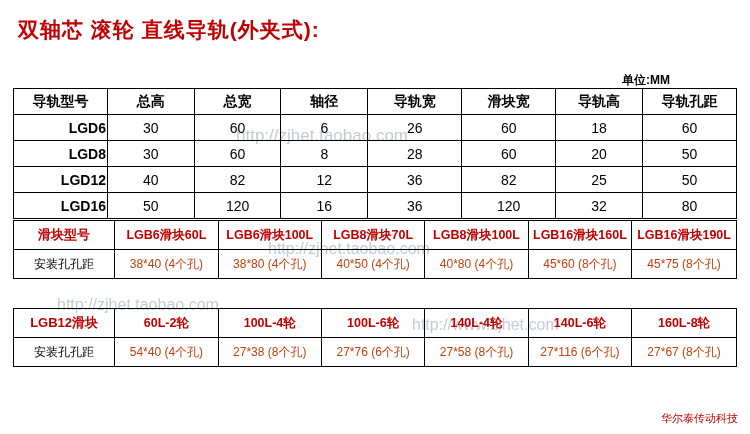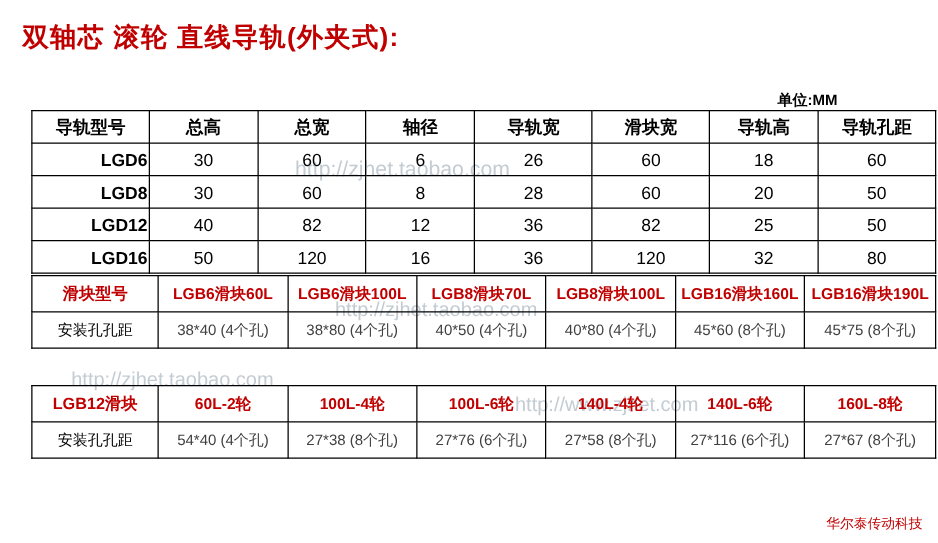--- a/index.html
+++ b/index.html
@@ -50,21 +50,20 @@
   .wm-1 { left: 236px; top: 126px; }
   .wm-2 { left: 268px; top: 240px; font-size: 16px; }
   .wm-3 { left: 57px;  top: 296px; font-size: 16px; }
   .wm-4 { left: 412px; top: 316px; font-size: 16px; text-align: center; }
 
   
   table {
     border-collapse: collapse;
     position: absolute;
     background: transparent;
-    margin-left: 12px;
   }
   table td, table th {
     border: 1px solid #000;
     text-align: center;
     vertical-align: middle;
     font-family: "Liberation Sans", sans-serif;
     background: transparent;
   }
 
   
@@ -102,21 +101,21 @@
     color: #c00000;
     font-weight: bold;
     font-size: 12.5px;
   }
   .slider-table td.row-label {
     font-size: 12px;
     color: #000;
   }
   .slider-table td.val {
     font-size: 12px;
-    color: #404040;
+    color: #c2410c;
   }
   #slider-table-1 {
     left: 13px;
     top: 220px;
     width: 724px;
   }
   #slider-table-2 {
     left: 13px;
     top: 308px;
     width: 724px;

